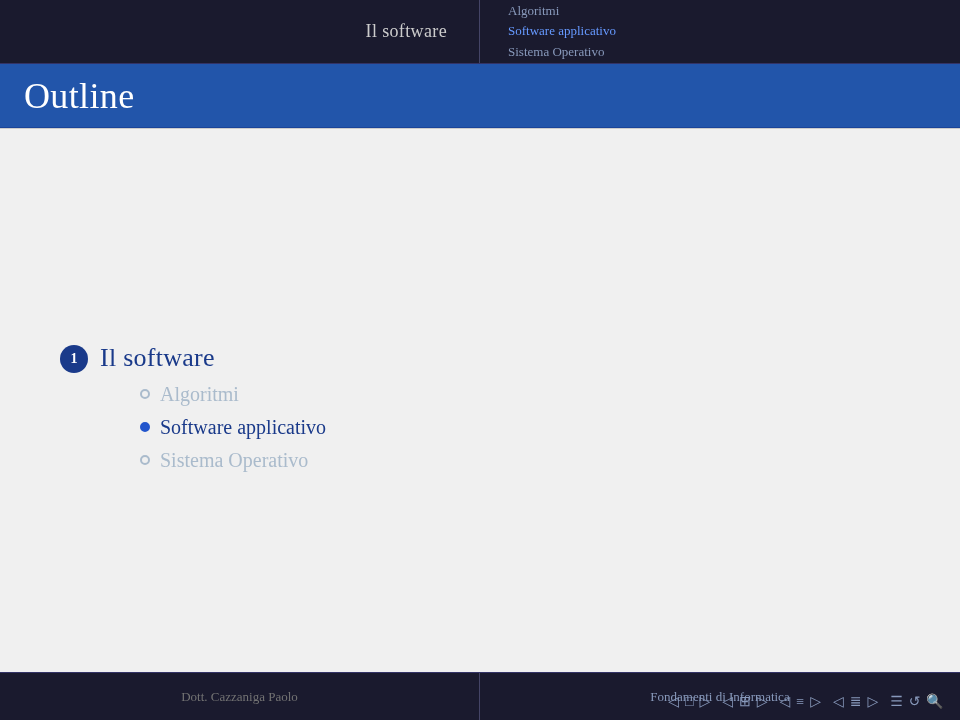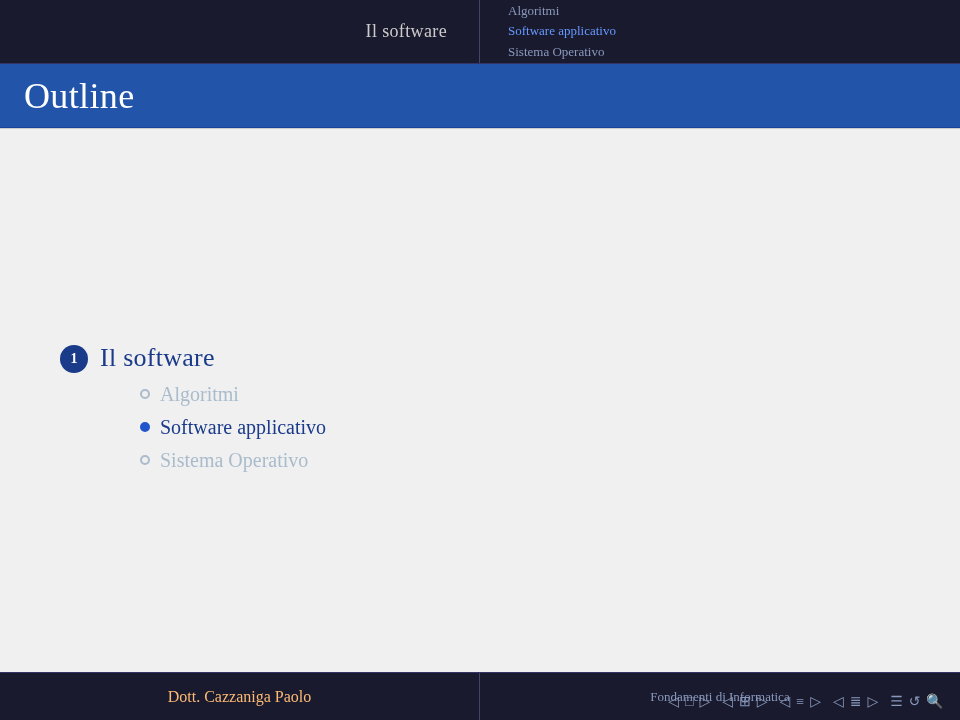--- a/index.html
+++ b/index.html
@@ -177,22 +177,22 @@
     .bottom-left {
       width: 480px;
       display: flex;
       align-items: center;
       justify-content: center;
       border-right: 1px solid #444466;
       height: 100%;
     }
 
     .bottom-left span {
-      color: #fdba74;
-      font-size: 16px;
+      color: #737373;
+      font-size: 13px;
     }
 
     .bottom-right {
       flex: 1;
       display: flex;
       align-items: center;
       justify-content: center;
     }
 
     .bottom-right span {

